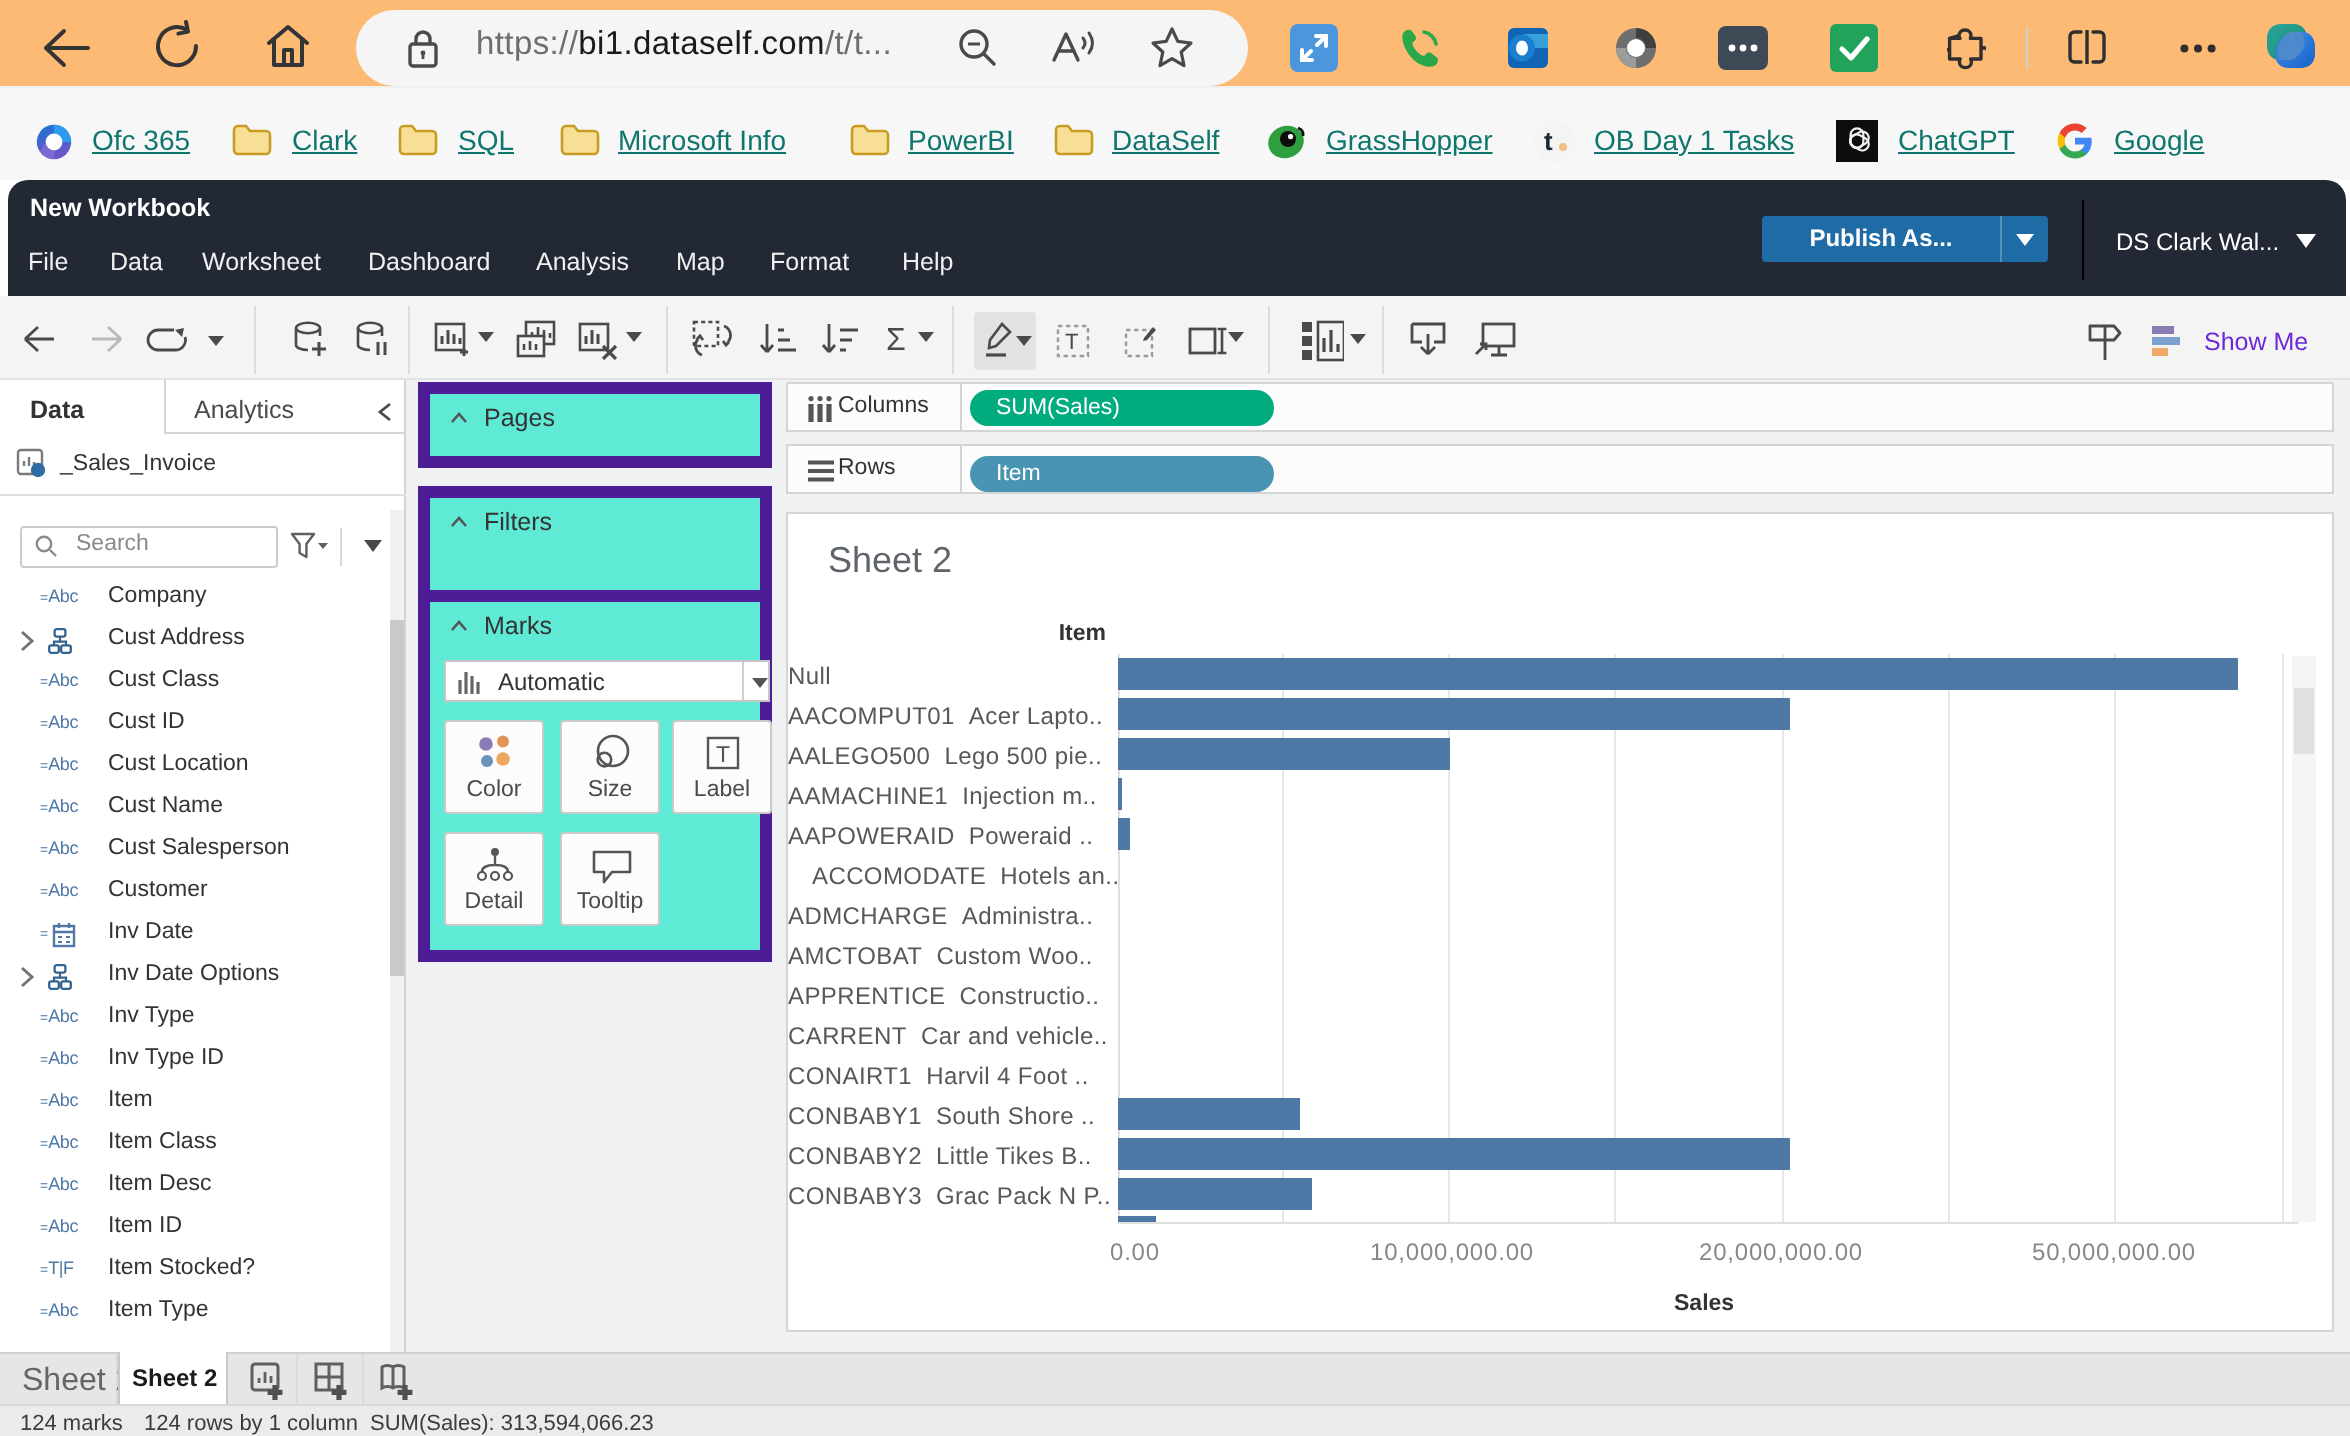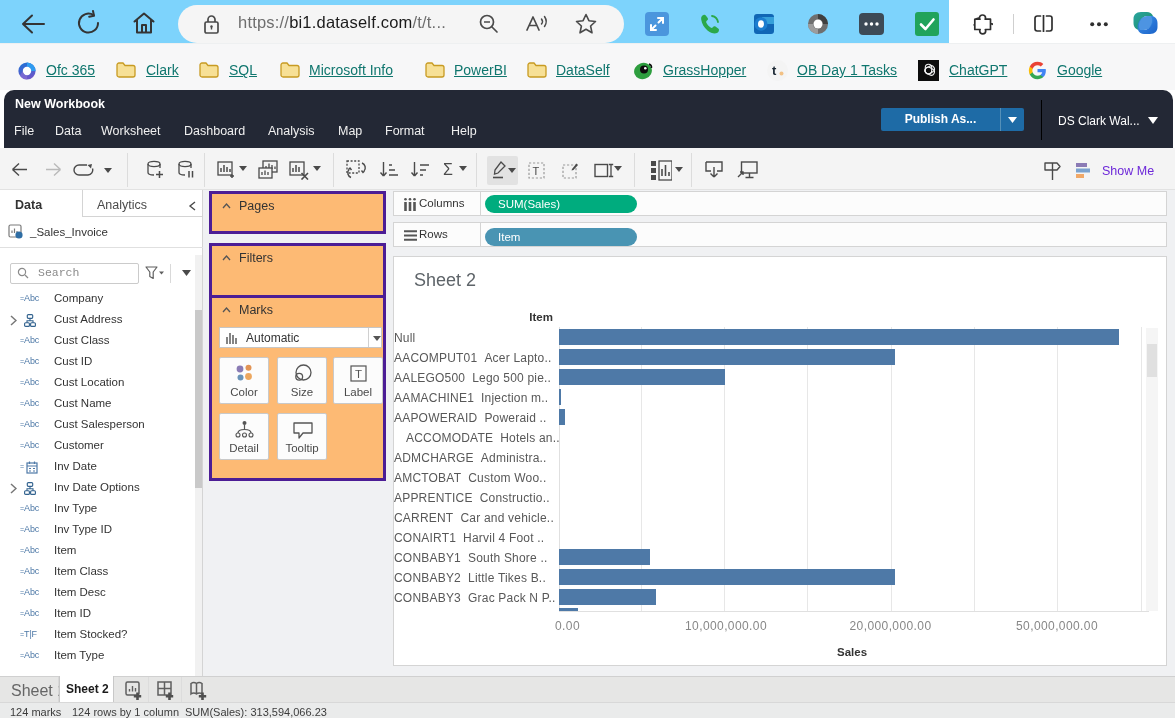--- a/index.html
+++ b/index.html
@@ -2,21 +2,21 @@
 <html><head>
 <meta charset="utf-8">
 <style>
 * { margin:0; padding:0; box-sizing:border-box; }
 html,body { width:1175px; height:718px; overflow:hidden; }
 body { font-family:"Liberation Sans", sans-serif; background:#fff; position:relative; }
 .abs { position:absolute; }
 svg { display:block; }
 
 
-#topbar { left:0; top:0; width:949px; height:43px; background:#7dd3fc; }
+#topbar { left:0; top:0; width:1175px; height:43px; background:#fdba74; }
 #addrbar { left:178px; top:5px; width:446px; height:38px; background:#f5f5f5; border-radius:19px; }
 #urltext { left:238px; top:13px; font-size:16.5px; color:#1b1b1b; letter-spacing:0.2px; }
 #urltext .gr { color:#6e6e6e; }
 
 
 #bmbar { left:0; top:43px; width:1175px; height:47px; background:#f7f7f8; border-top:1px solid #eef0f1; }
 .bm { position:absolute; top:18px; font-size:14px; color:#0f766e;text-decoration:underline; }
 
 
 #thead { left:4px; top:90px; width:1169px; height:58px; background:#232835; border-radius:10px 10px 0 0; }
@@ -36,30 +36,30 @@
 
 
 #dpanel { left:0; top:0; width:203px; height:486px; background:#fff; border-right:1px solid #d4d4d4; }
 #tabData { left:15px; top:8px; font-size:12.5px; font-weight:bold; color:#333; }
 #tabAnal { left:97px; top:8px; font-size:12.5px; color:#4a4a4a; }
 #tabdiv { left:82px; top:0; width:1px; height:26px; background:#d4d4d4; }
 #tabbot { left:82px; top:26px; width:121px; height:1px; background:#d4d4d4; }
 #dsrow  { left:0; top:27px; width:203px; height:31px; border-bottom:1px solid #e0e0e0; }
 #dsname { left:30px; top:9px; font-size:11.5px; color:#333; }
 #searchbox { left:10px; top:73px; width:129px; height:21px; border:1px solid #cbcbcb; border-radius:2px; background:#fff; }
-#searchtxt { left:38px; top:76px; font-size:11.5px; color:#8a8a8a;font-family:Liberation Mono, monospace; }
+#searchtxt { left:38px; top:76px; font-size:11.5px; color:#8a8a8a; }
 .frow { position:absolute; left:0; width:195px; height:21px; }
 .fico { position:absolute; left:20px; top:4px; font-size:9px; color:#4e79a7; letter-spacing:-0.2px; }
 .fico i { font-style:normal; font-size:7px; letter-spacing:0; }
 .ftxt { position:absolute; left:54px; top:3px; font-size:11.5px; color:#333; }
 #dscroll { left:195px; top:65px; width:7px; height:421px; background:#f1f1f1; }
 #dthumb { left:195px; top:120px; width:7px; height:178px; background:#c9c9c9; }
 
 
-.card { position:absolute; background:#fdba74; border:3px solid #4c1d95; }
+.card { position:absolute; background:#5eead4; border:6px solid #4c1d95; }
 .cardtitle { position:absolute; left:27px; top:5px; font-size:12.5px; color:#333; }
 .mbtn { position:absolute; width:50px; height:47px; background:#fcfcfc; border:1px solid #c9c9c9; border-radius:2px; }
 .mbtxt { position:absolute; width:100%; text-align:center; bottom:5px; font-size:11.5px; color:#4a4a4a; }
 
 
 .shelf { position:absolute; left:393px; width:774px; height:25px; background:#fcfcfc; border:1px solid #d4d4d4; }
 .shelflbl { position:absolute; left:25px; top:5px; font-size:11.5px; color:#333; }
 .shelfdiv { position:absolute; left:86px; top:0; width:1px; height:23px; background:#d4d4d4; }
 .pill { position:absolute; left:91px; top:3px; width:152px; height:18px; border-radius:9px; color:#fff; font-size:11.5px; line-height:18px; padding-left:13px; }
 

